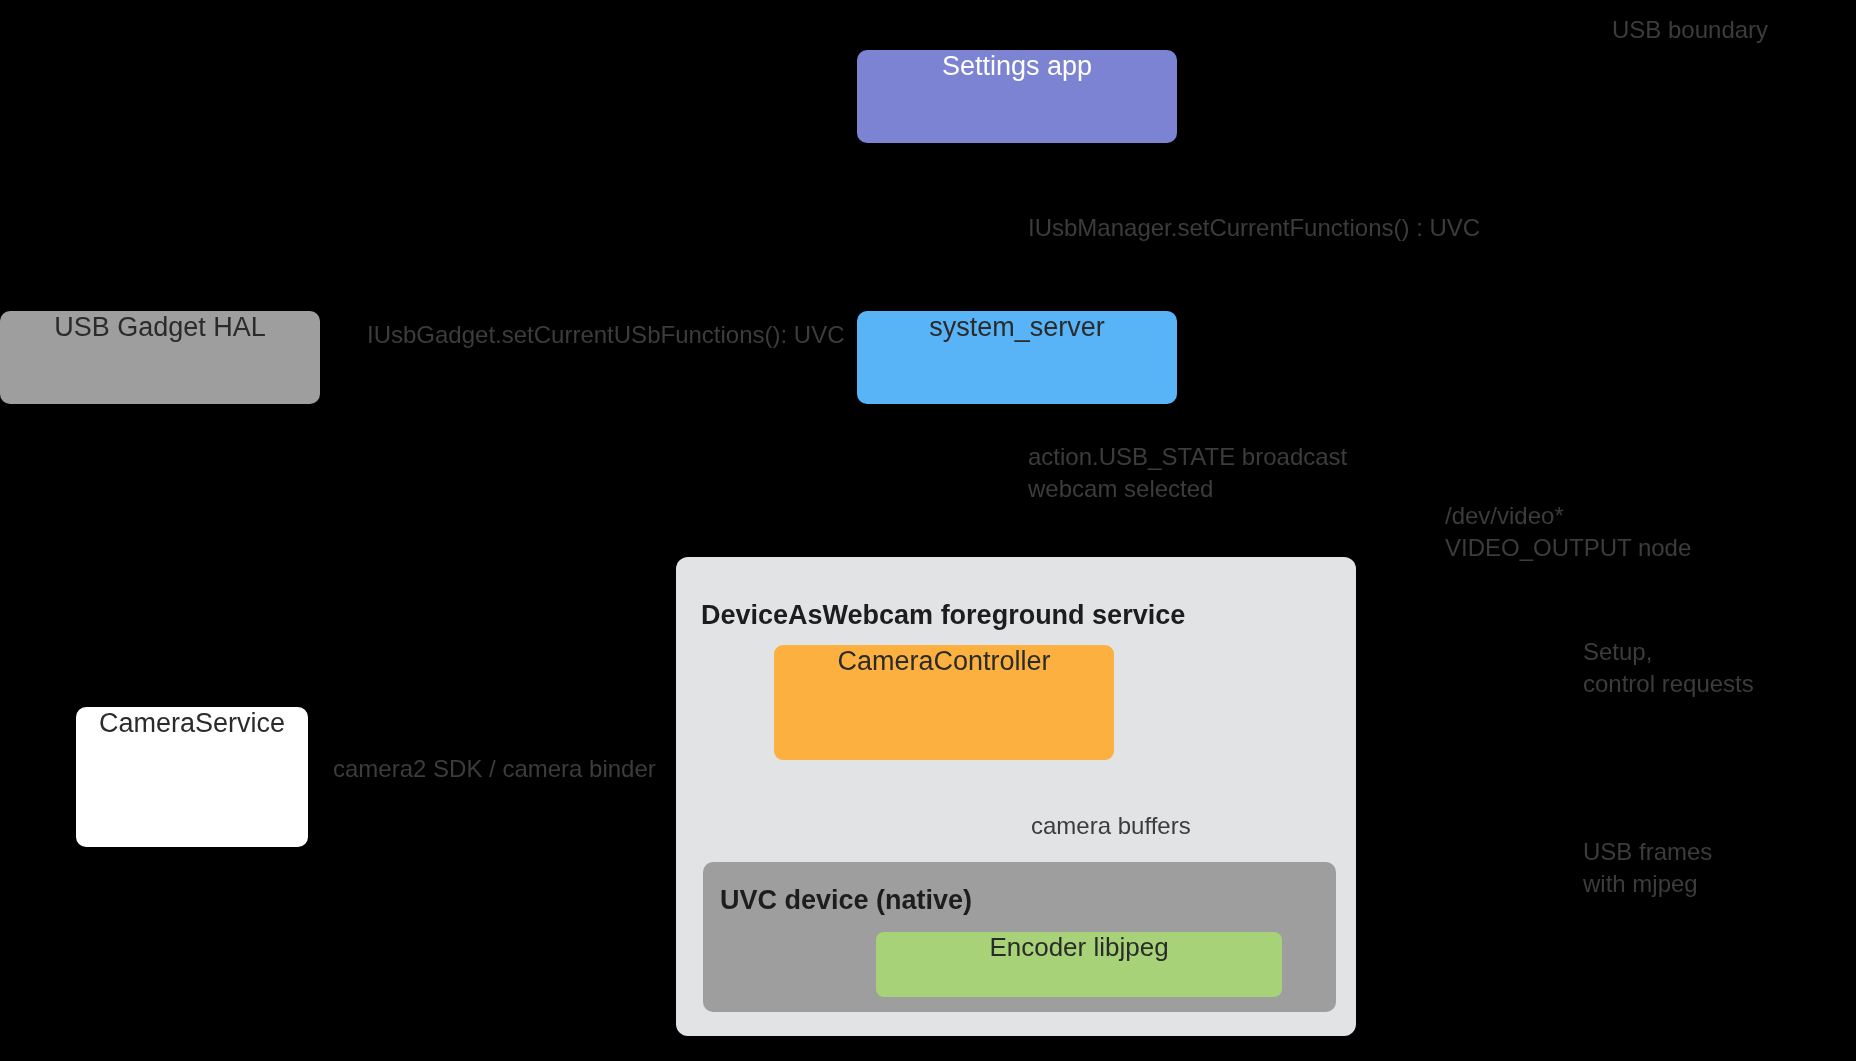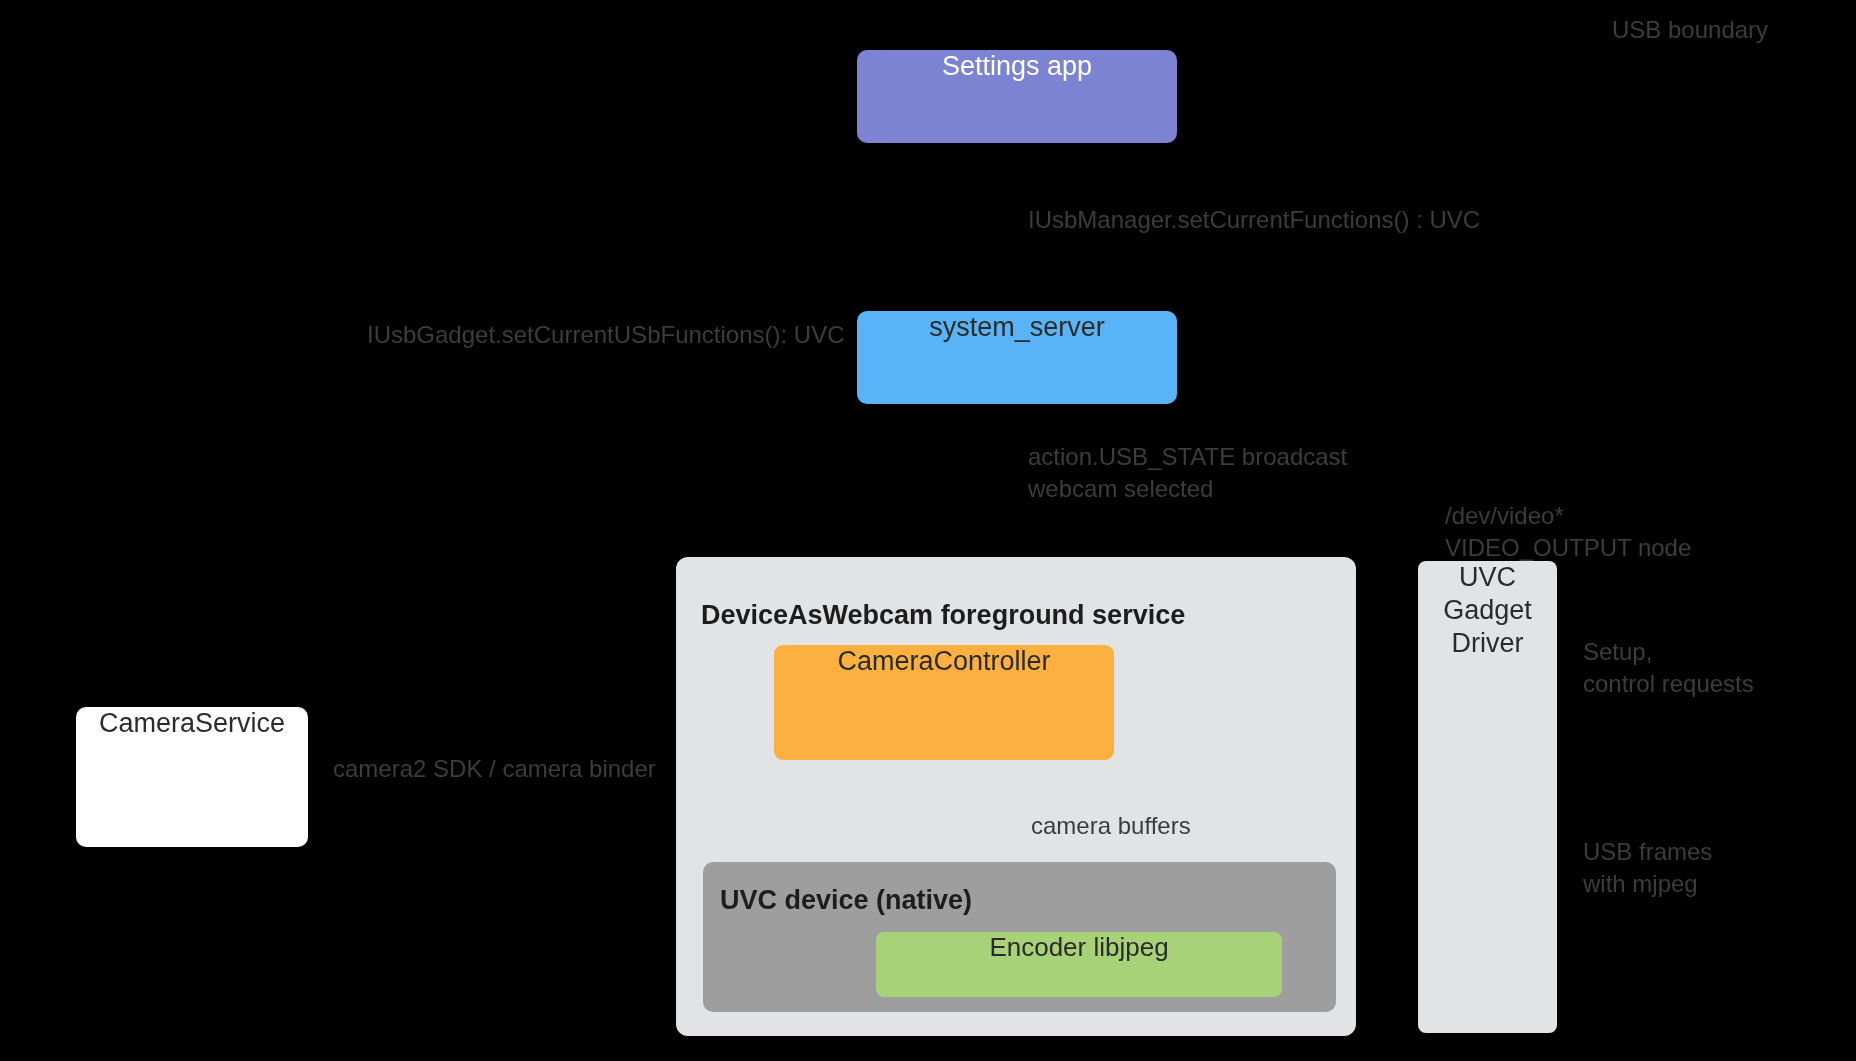--- a/index.html
+++ b/index.html
@@ -118,21 +118,21 @@
 
   
   .label {
     position: absolute;
     color: #3c3c3c;
     font-size: 24px;
     line-height: 1.32;
     white-space: pre-line;
   }
   .label.usb-boundary      { left: 1612px; top: 14px;  }
-  .label.iusbmanager       { left: 1028px; top: 204px; }
+  .label.iusbmanager       { left: 1028px; top: 212px; }
   .label.iusbgadget        { left: 367px;  top: 319px; }
   .label.usb-state         { left: 1028px; top: 441px; }
   .label.devvideo          { left: 1445px; top: 500px; }
   .label.setup-control     { left: 1583px; top: 600px; margin-top: 36px; }
   .label.usb-frames        { left: 1583px; top: 836px; }
   .label.camera2-sdk       { left: 333px;  top: 753px; }
   .label.camera-buffers    { left: 1031px; top: 810px; }
 
   
   .arrow-svg {
@@ -163,20 +163,23 @@
   </svg>
 
   <div class="label usb-boundary">USB boundary</div>
 
   <div class="node settings-app">
     <span>Settings app</span>
   </div>
 
   <div class="label iusbmanager">IUsbManager.setCurrentFunctions() : UVC</div>
 
+  <div class="node usb-gadget-hal">
+    <span>USB Gadget HAL</span>
+  </div>
 
   <div class="label iusbgadget">IUsbGadget.setCurrentUSbFunctions(): UVC</div>
 
   <div class="node system-server">
     <span>system_server</span>
   </div>
 
   <div class="label usb-state">action.USB_STATE broadcast
 webcam selected</div>
 
@@ -200,25 +203,20 @@
   <div class="label camera-buffers">camera buffers</div>
 
   <div class="uvc-native-box">
     <div class="uvc-native-title">UVC device (native)</div>
   </div>
 
   <div class="node encoder">
     <span>Encoder libjpeg</span>
   </div>
 
-  <div class="node uvc-gadget-driver">
-    <span>UVC
-Gadget
-Driver</span>
-  </div>
 
   <div class="label setup-control">Setup,
 control requests</div>
 
   <div class="label usb-frames">USB frames
 with mjpeg</div>
 
 </div>
 
 </body></html>

